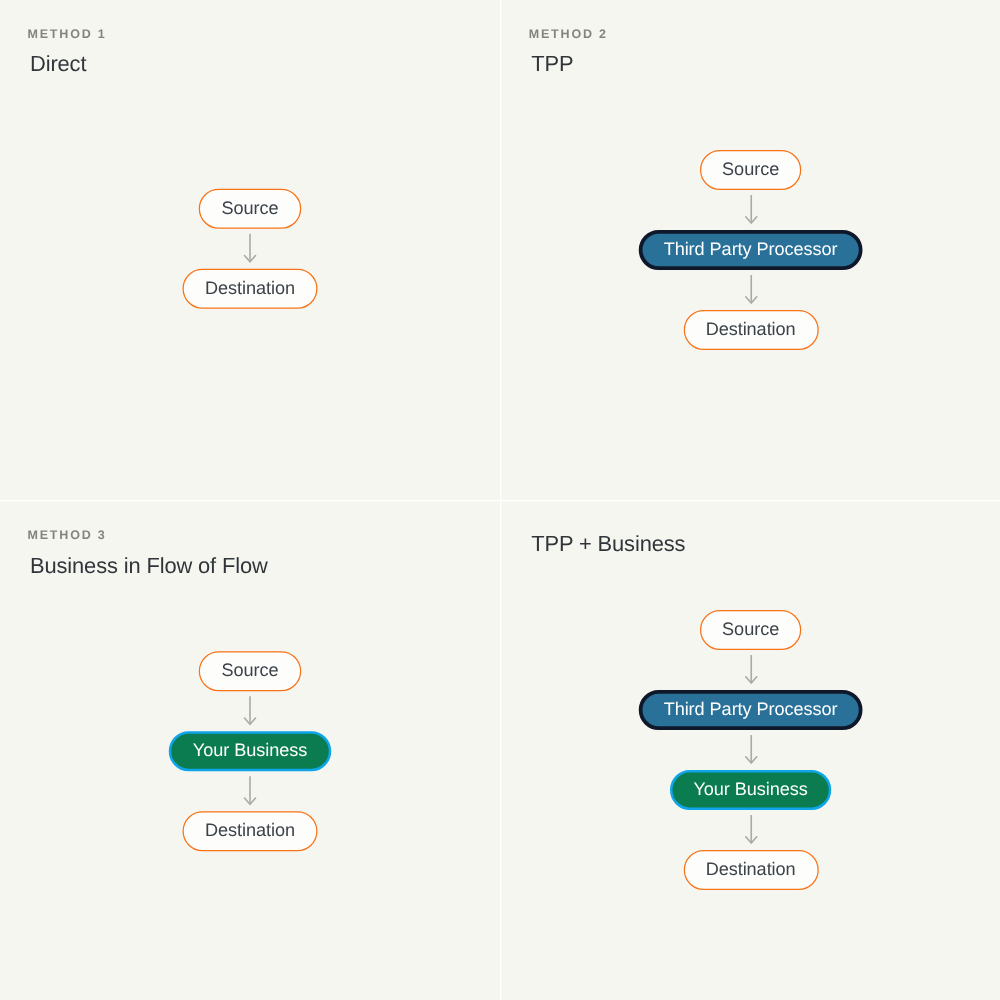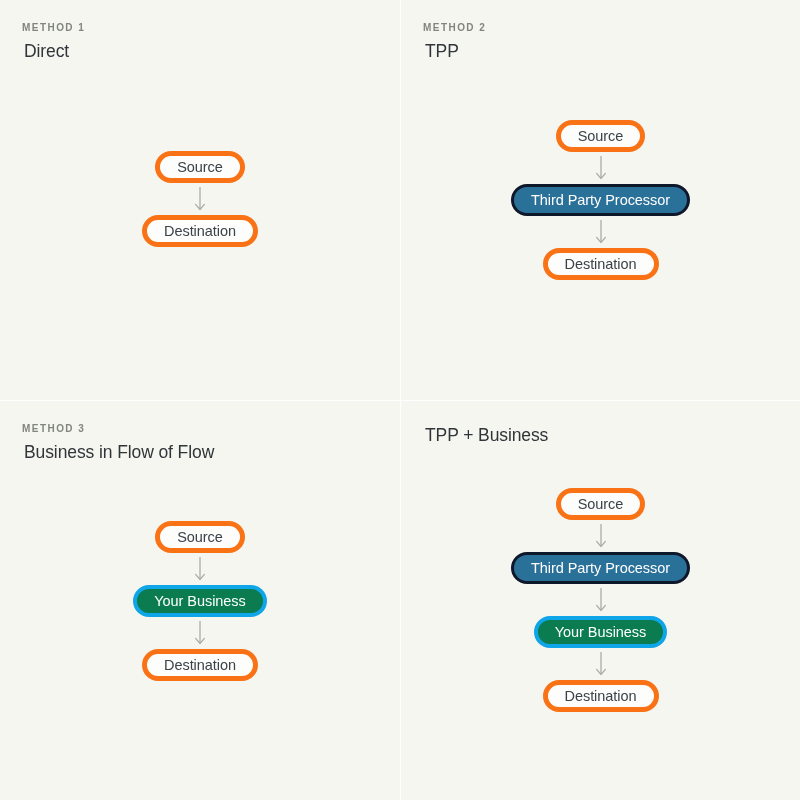--- a/index.html
+++ b/index.html
@@ -72,31 +72,31 @@
     align-items: center;
     justify-content: center;
     padding: 0 17px;
     font-size: 14.5px;
     line-height: 1;
     letter-spacing: -0.05px;
     white-space: nowrap;
   }
   .node.plain {
     background: #fdfdfc;
-    border: 5px solid #f97316;
+    border: 1px solid #f97316;
     color: #3b4249;
   }
   .node.blue {
     background: #2a7199;
     border: 3px solid #0f172a;
     color: #ffffff;
   }
   .node.green {
     background: #0a7c4f;
-    border: 4px solid #0ea5e9;
+    border: 2px solid #0ea5e9;
     color: #ffffff;
   }
 
   .arrow {
     width: 14px;
     height: 32px;
     display: block;
   }
 </style>
 </head>

